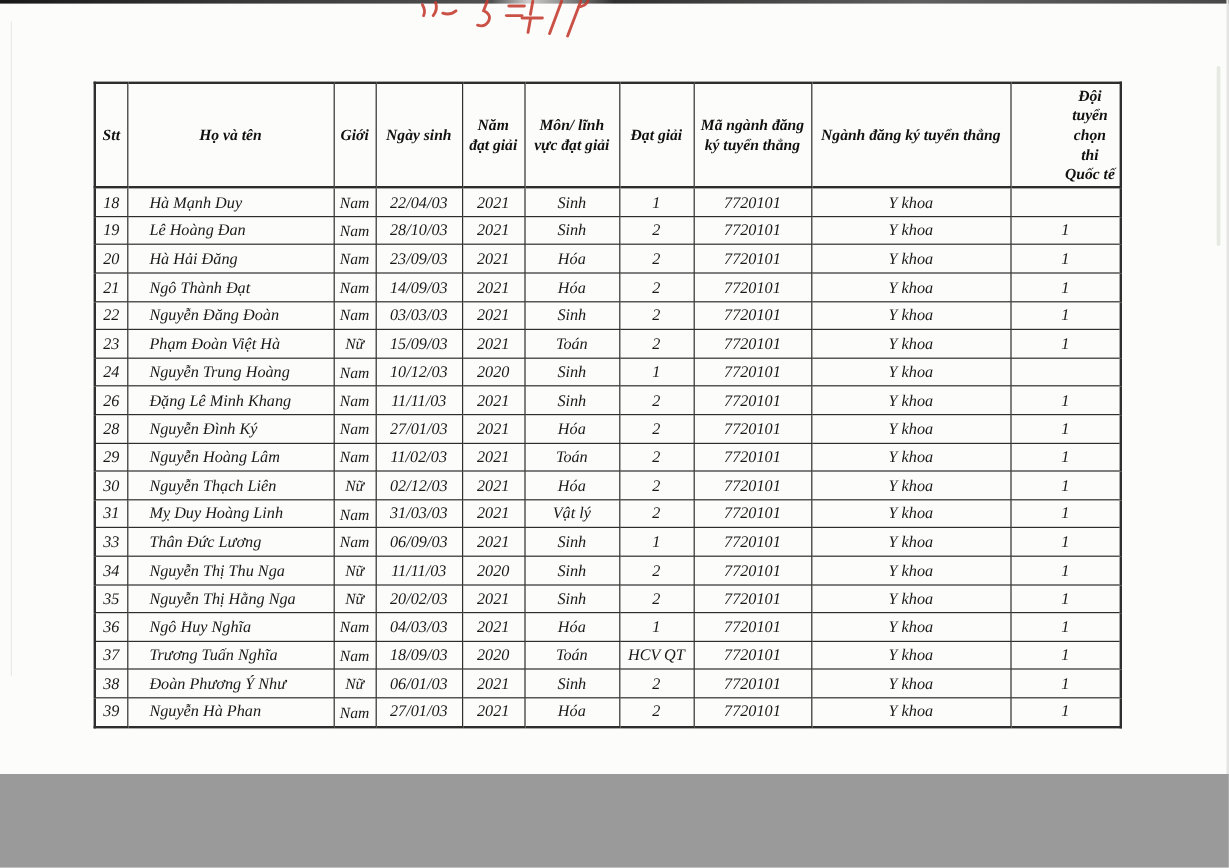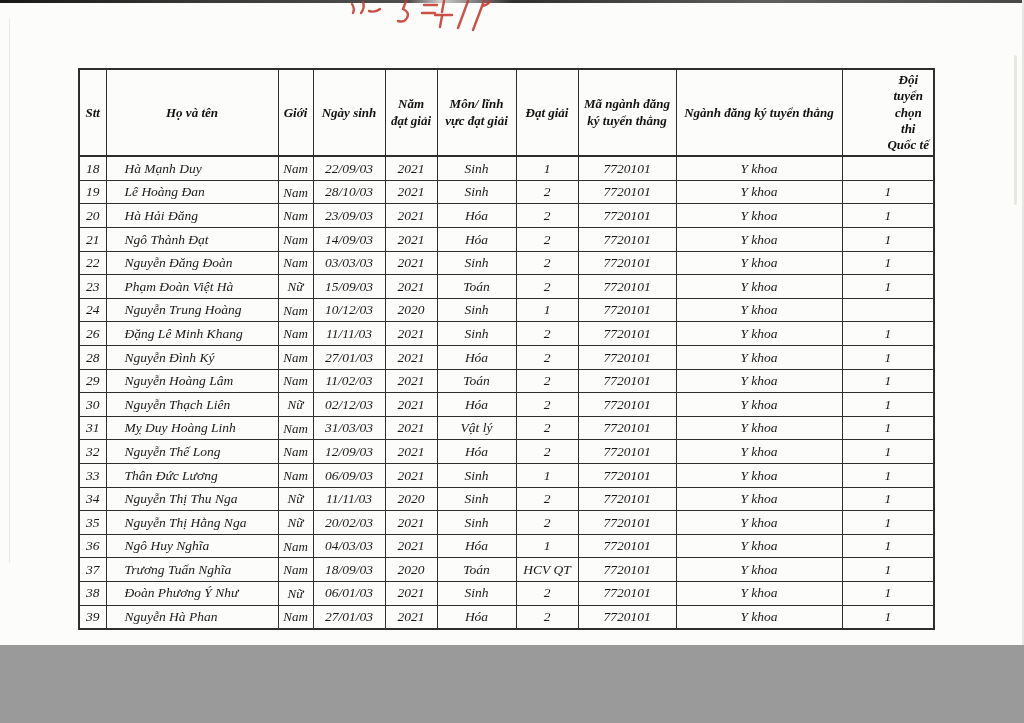--- a/index.html
+++ b/index.html
@@ -120,21 +120,21 @@
         <th>Mã ngành đăng ký tuyển thẳng</th>
         <th>Ngành đăng ký tuyển thẳng</th>
         <th>Đội tuyển chọn thi Quốc tế</th>
       </tr>
     </thead>
     <tbody>
         <tr>
           <td class="c0">18</td>
           <td class="c1">Hà Mạnh Duy</td>
           <td class="c2">Nam</td>
-          <td class="c3">22/09/03</td>
+          <td class="c3">22/04/03</td>
           <td class="c4">2021</td>
           <td class="c5">Sinh</td>
           <td class="c6">1</td>
           <td class="c7">7720101</td>
           <td class="c8">Y khoa</td>
           <td class="c9"></td>
         </tr>
         <tr>
           <td class="c0">19</td>
           <td class="c1">Lê Hoàng Đan</td>
@@ -255,32 +255,20 @@
           <td class="c8">Y khoa</td>
           <td class="c9">1</td>
         </tr>
         <tr>
           <td class="c0">31</td>
           <td class="c1">Mỵ Duy Hoàng Linh</td>
           <td class="c2">Nam</td>
           <td class="c3">31/03/03</td>
           <td class="c4">2021</td>
           <td class="c5">Vật lý</td>
-          <td class="c6">2</td>
-          <td class="c7">7720101</td>
-          <td class="c8">Y khoa</td>
-          <td class="c9">1</td>
-        </tr>
-        <tr>
-          <td class="c0">32</td>
-          <td class="c1">Nguyễn Thế Long</td>
-          <td class="c2">Nam</td>
-          <td class="c3">12/09/03</td>
-          <td class="c4">2021</td>
-          <td class="c5">Hóa</td>
           <td class="c6">2</td>
           <td class="c7">7720101</td>
           <td class="c8">Y khoa</td>
           <td class="c9">1</td>
         </tr>
         <tr>
           <td class="c0">33</td>
           <td class="c1">Thân Đức Lương</td>
           <td class="c2">Nam</td>
           <td class="c3">06/09/03</td>

